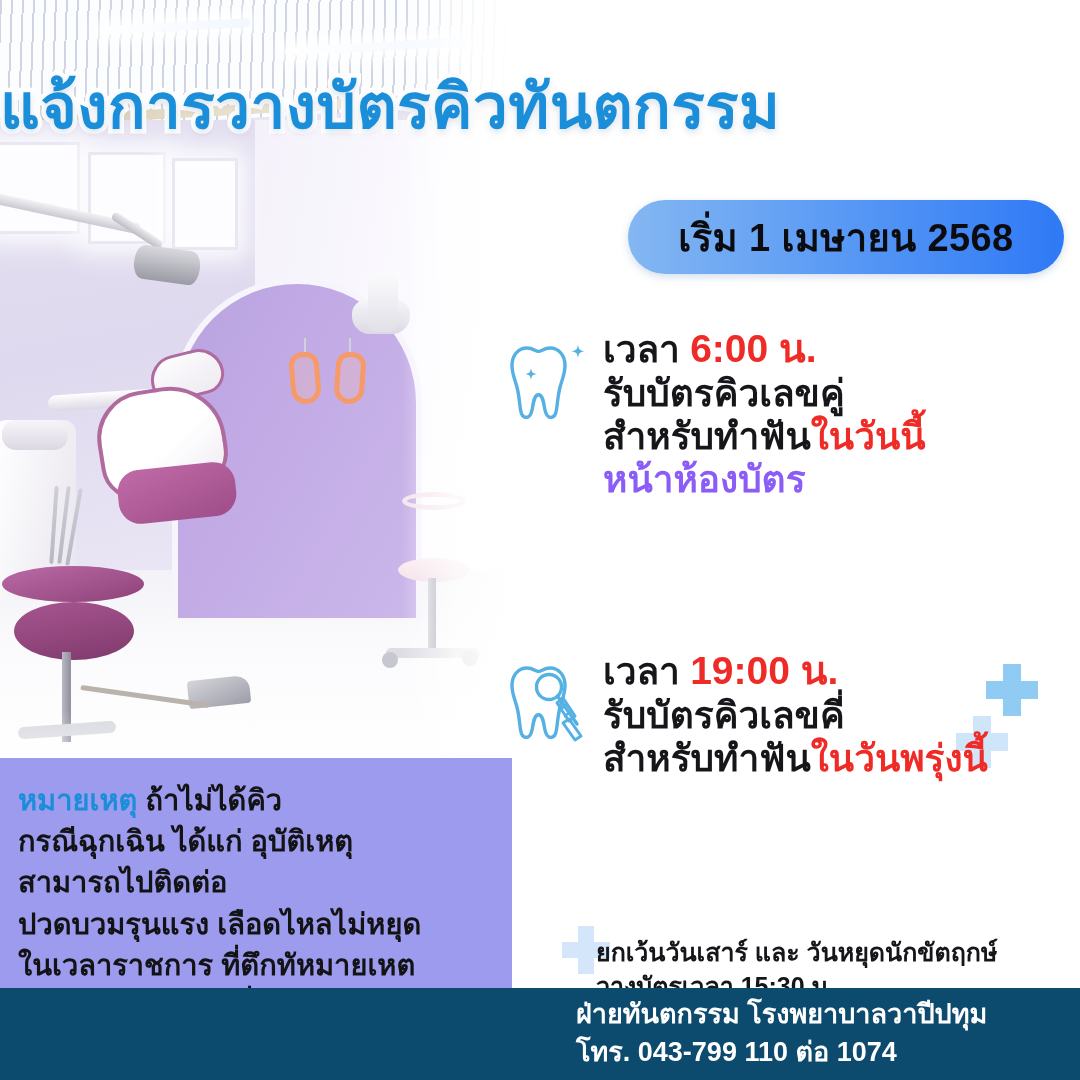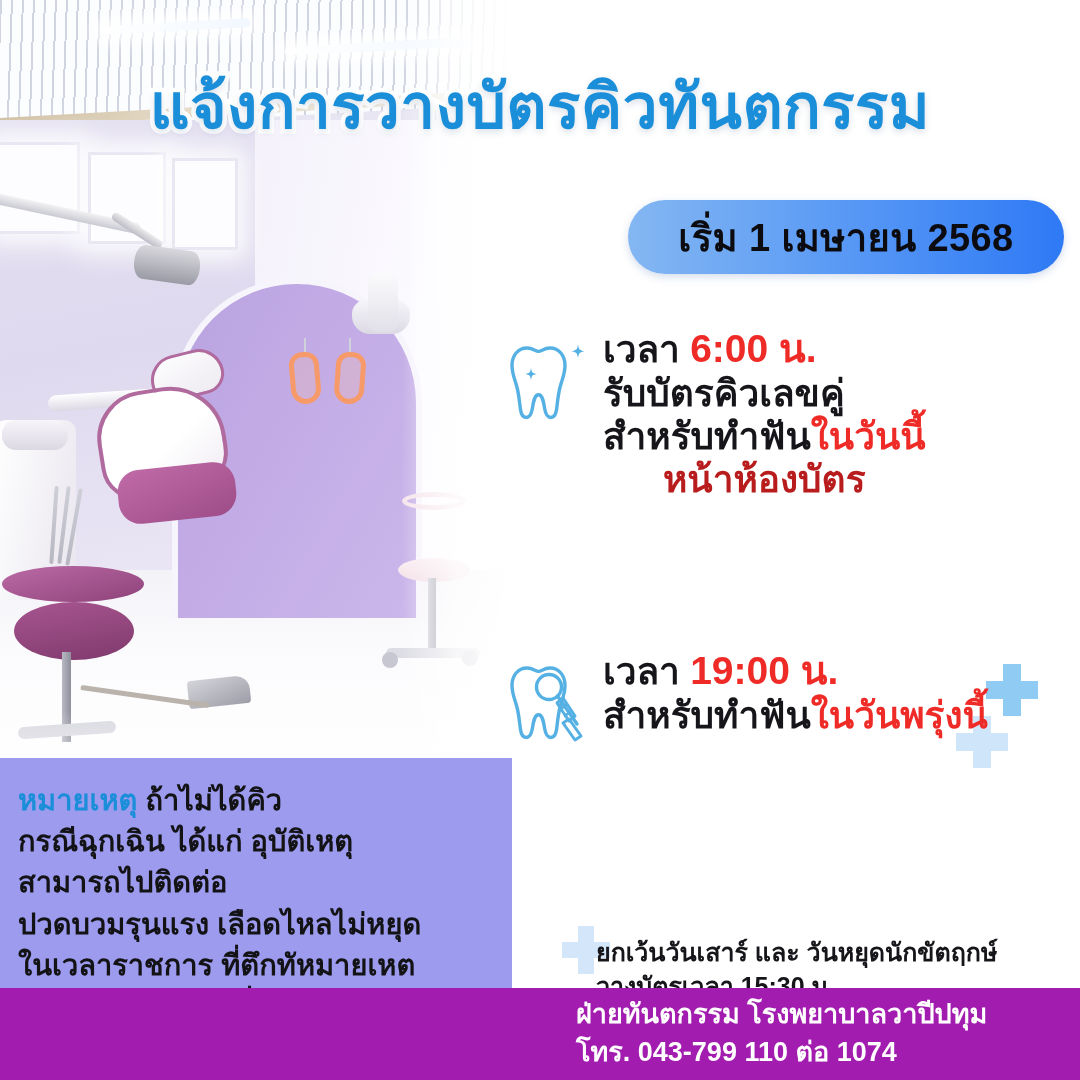--- a/index.html
+++ b/index.html
@@ -203,21 +203,20 @@
     background: linear-gradient(90deg, rgba(255,255,255,0) 0%, rgba(255,255,255,.75) 48%, #ffffff 100%);
   }
   #photo .fade-bottom {
     position: absolute; left: 0; bottom: 0; width: 100%; height: 60px;
     background: linear-gradient(180deg, rgba(255,255,255,0), rgba(255,255,255,.55));
   }
 
   
   #title {
     position: absolute; left: 0; top: 74px; width: 1080px;
-    text-align: center;
     font-size: 62px; font-weight: 700; line-height: 1.05;
     color: #1a8ed8;
     letter-spacing: .5px;
     -webkit-text-stroke: 9px #ffffff;
     paint-order: stroke fill;
     text-shadow: 0 3px 7px rgba(120,140,170,.28);
     white-space: nowrap;
     z-index: 6;
   }
 
@@ -247,21 +246,21 @@
   
   .block { position: absolute; display: flex; align-items: flex-start; z-index: 5; }
   #block-1 { left: 505px; top: 326px; }
   #block-2 { left: 505px; top: 648px; }
   .block .icon { width: 86px; flex: 0 0 86px; padding-top: 6px; }
   .block .icon svg { display: block; width: 86px; height: 92px; }
   .block .lines { padding-left: 12px; }
   .line { font-size: 37px; font-weight: 700; line-height: 1.17; color: #16161a;
           white-space: nowrap; }
   .line .red { color: #ef2b27; text-align: right; }
-  .line.blue { color: #b91c1c; text-align: center; }
+  .line.blue { color: #8b5cf6; }
   .line .big { font-size: 39px; }
 
   
   #except-note {
     position: absolute; left: 596px; top: 898px; z-index: 5;
     font-size: 25px; font-weight: 700; line-height: 1.35; color: #15151a;
     white-space: nowrap;
     margin-top: 38px;
   }
 
@@ -273,21 +272,21 @@
   }
   #note-panel .nline {
     font-size: 29px; font-weight: 700; line-height: 1.42; color: #131316;
     white-space: nowrap;
   }
   #note-panel .nlabel { color: #1a8ed8; }
 
   
   #footer {
     position: absolute; left: 0; bottom: 0; width: 1080px; height: 92px;
-    background: #a21caf; z-index: 5;
+    background: #0c4a6e; z-index: 5;
     padding-left: 576px; padding-top: 8px;
   }
   #footer .fline {
     font-size: 27px; font-weight: 700; line-height: 1.4; color: #ffffff;
     white-space: nowrap;
   }
 </style>
 </head>
 <body>
 
@@ -388,20 +387,21 @@
         <path d="M58 44 L70 62 L64 67 L52 49 Z" stroke="#55b0e3" stroke-width="3" stroke-linejoin="round" fill="none"></path>
         <path d="M61.5 50.5 L55.5 55.5 M66 57 L60 62" stroke="#55b0e3" stroke-width="2.6" stroke-linecap="round"></path>
         <path d="M64 65 L76 82 L70 86 L58 69 Z" stroke="#55b0e3" stroke-width="3" stroke-linejoin="round" fill="none"></path>
       </svg>
     </div>
     <div class="lines">
       <div class="line">
         <span>เวลา</span>
         <span class="red big">19:00 น.</span>
       </div>
+      <div class="line">รับบัตรคิวเลขคี่</div>
       <div class="line">
         <span>สำหรับทำฟัน</span><span class="red">ในวันพรุ่งนี้</span>
       </div>
     </div>
   </div>
 
   <div id="except-note">
     <div>ยกเว้นวันเสาร์ และ วันหยุดนักขัตฤกษ์</div>
     <div>วางบัตรเวลา 15:30 น.</div>
   </div>

